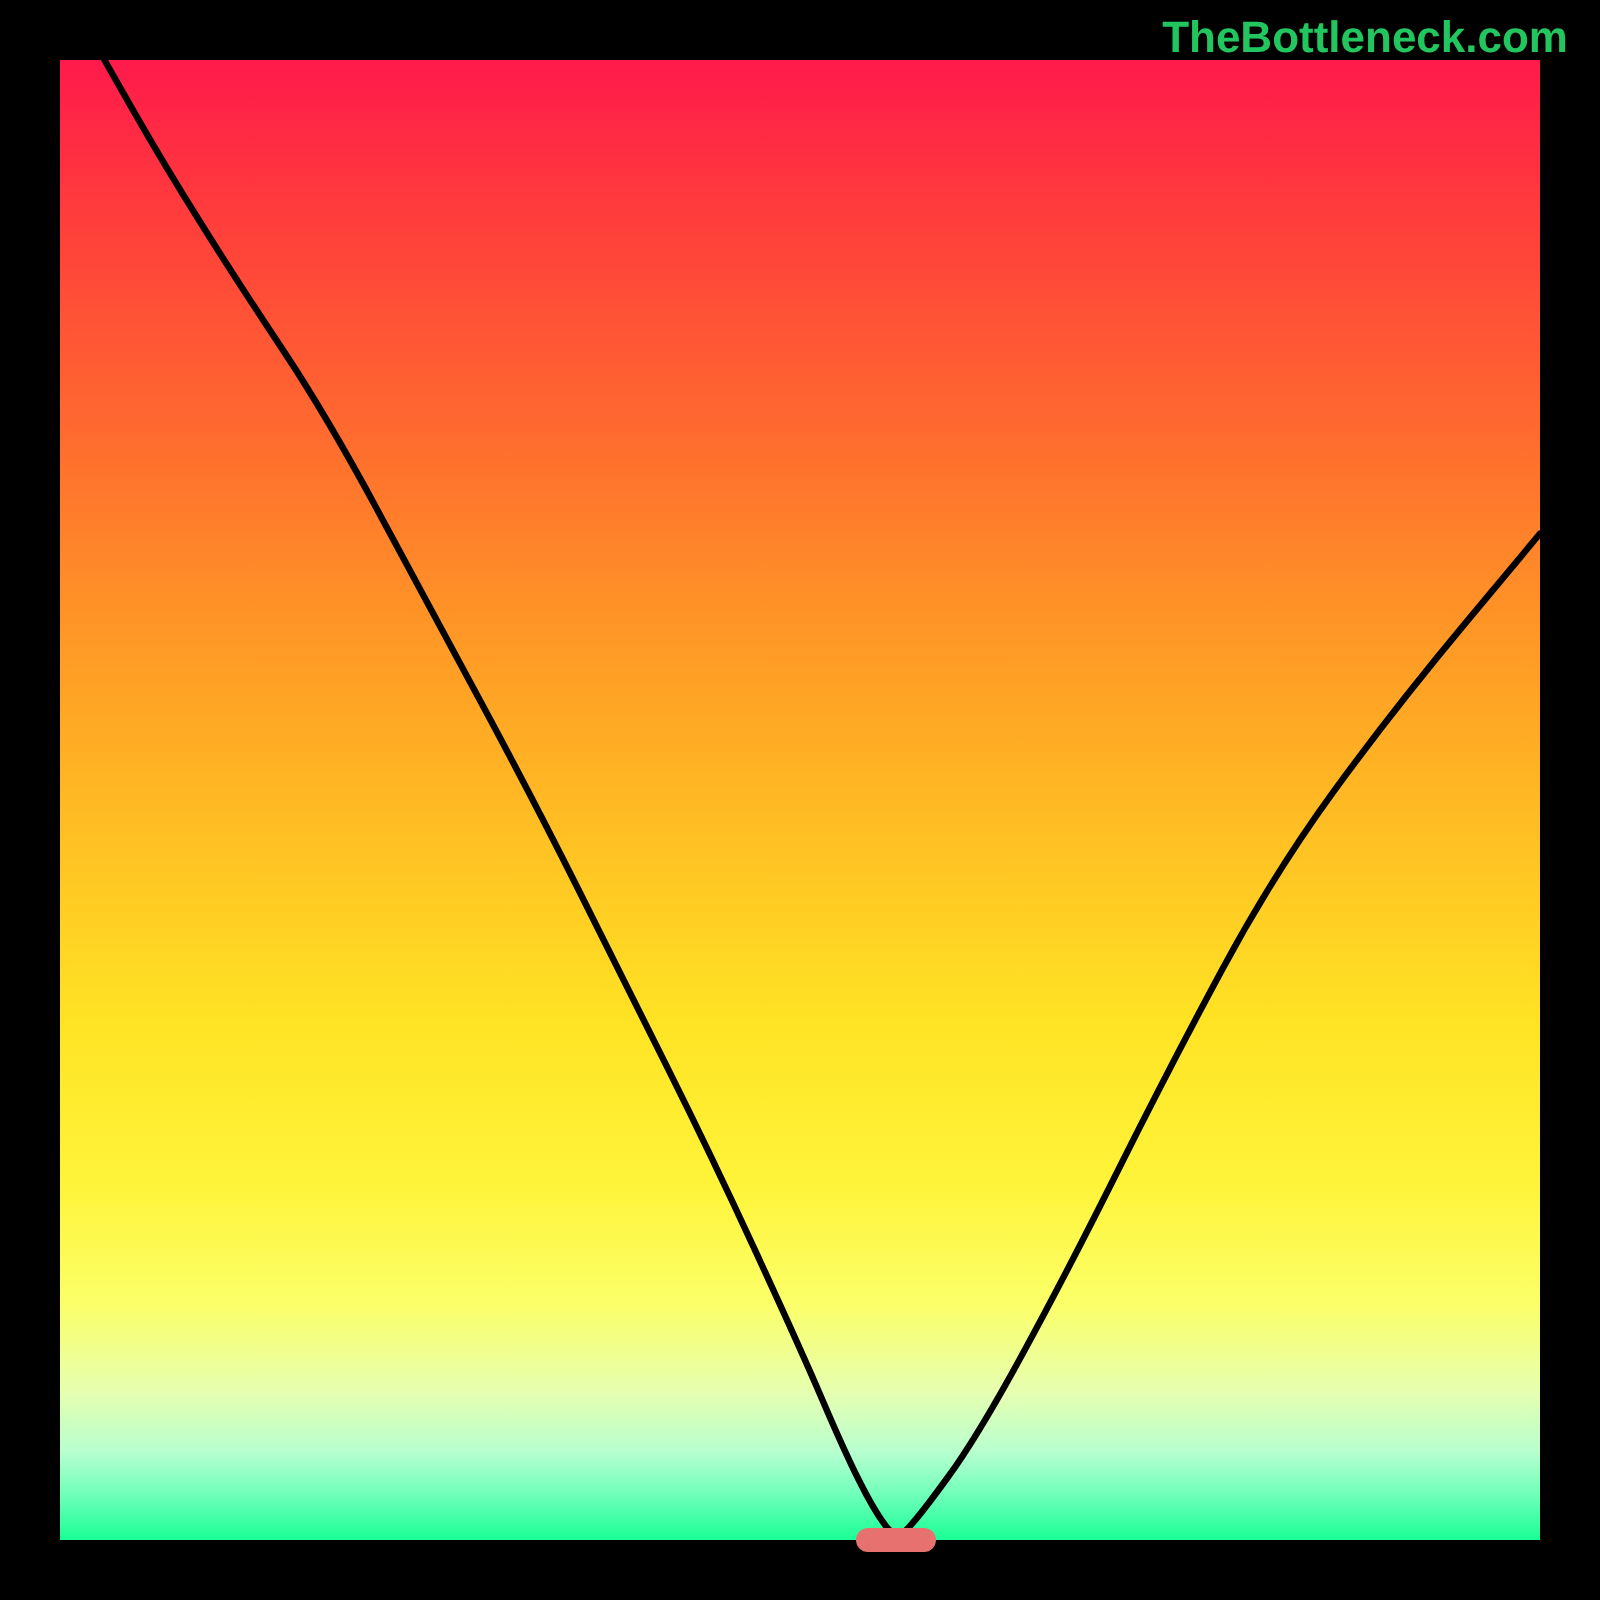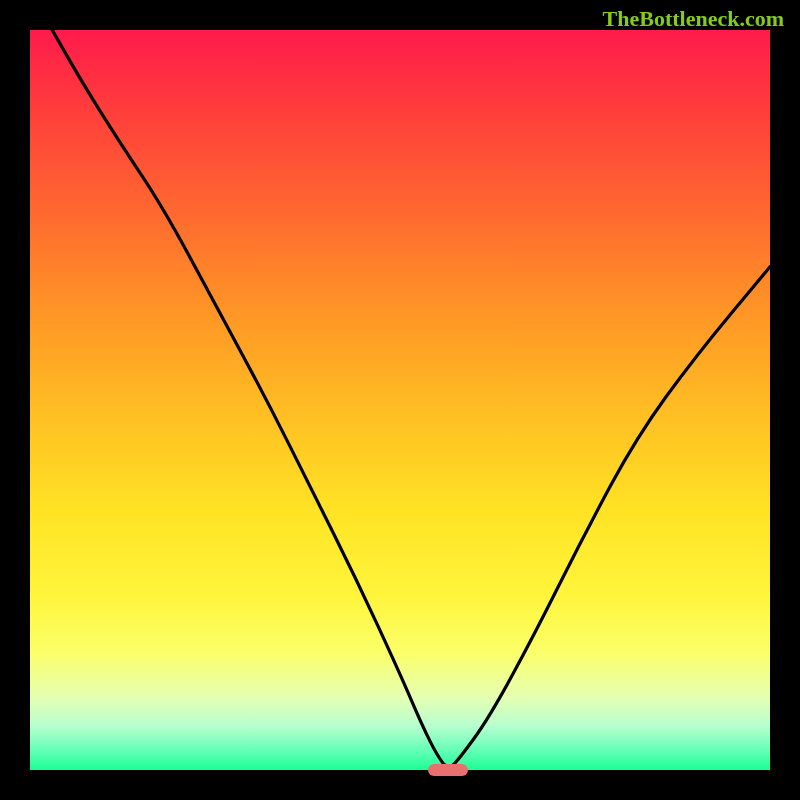--- a/index.html
+++ b/index.html
@@ -2,24 +2,24 @@
 <html><head>
 <meta charset="utf-8">
 <style>
   * { margin: 0; padding: 0; box-sizing: border-box; }
   html, body { width: 800px; height: 800px; overflow: hidden; background: #000; }
   .container { position: relative; width: 800px; height: 800px; }
   .watermark {
     position: absolute;
     top: 6px;
     right: 16px;
-    font-family: Liberation Serif, serif;
+    font-family: Liberation Sans, sans-serif;
     font-size: 22px;
     font-weight: bold;
-    color: #84cc16;
+    color: #22c55e;
     z-index: 10;
   }
   .plot {
     position: absolute;
     left: 30px;
     top: 30px;
     width: 740px;
     height: 740px;
   }
   .gradient {

